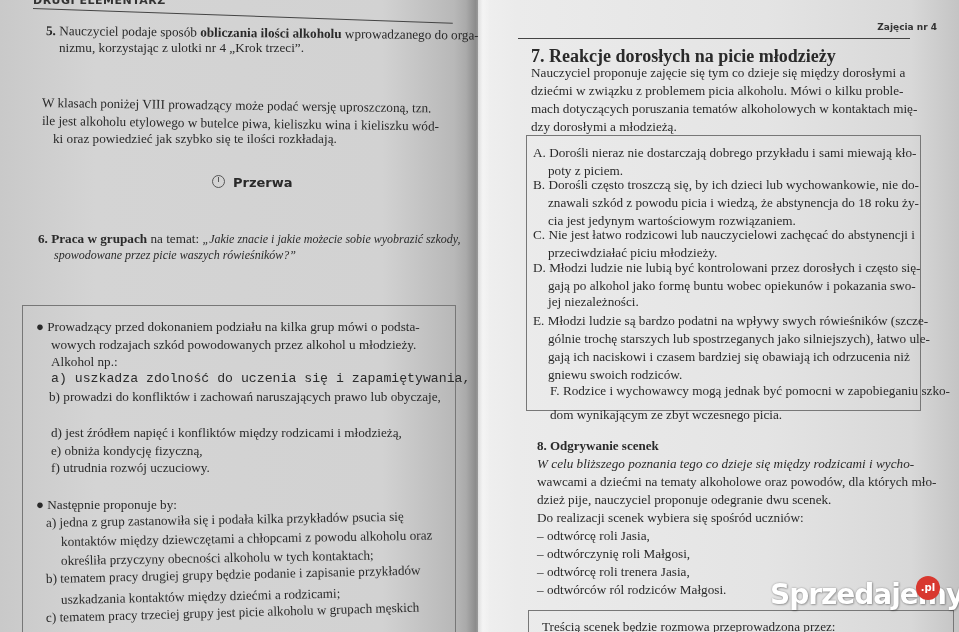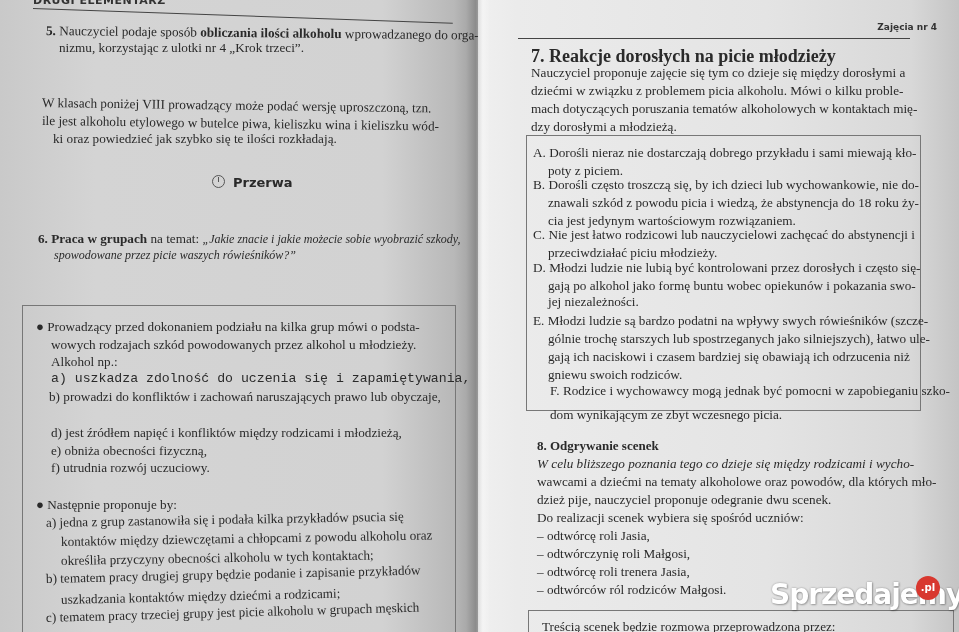--- a/index.html
+++ b/index.html
@@ -82,21 +82,21 @@
   <div class="txt ital" style="left:54px; top:246px; font-size:12px;">spowodowane przez picie waszych rówieśników?”</div>
 
   <div class="box" style="left:22px; top:305px; width:432px; height:340px;"></div>
 
   <div class="txt" style="left:36px; top:318px;">● <span>Prowadzący przed dokonaniem podziału na kilka grup mówi o podsta-</span></div>
   <div class="txt" style="left:51px; top:336px;">wowych rodzajach szkód powodowanych przez alkohol u młodzieży.</div>
   <div class="txt" style="left:51px; top:353px;">Alkohol np.:</div>
   <div class="txt" style="left:51px; top:370px;font-family:Liberation Mono, monospace;">a) uszkadza zdolność do uczenia się i zapamiętywania,</div>
   <div class="txt" style="left:49px; top:388px;">b) prowadzi do konfliktów i zachowań naruszających prawo lub obyczaje,</div>
   <div class="txt" style="left:51px; top:424px;">d) jest źródłem napięć i konfliktów między rodzicami i młodzieżą,</div>
-  <div class="txt" style="left:51px; top:442px;">e) obniża obecności fizyczną,</div>
+  <div class="txt" style="left:51px; top:442px;">e) obniża kondycję fizyczną,</div>
   <div class="txt" style="left:51px; top:459px;">f) utrudnia rozwój uczuciowy.</div>
 
   <div class="txt" style="left:36px; top:496px;">● <span>Następnie proponuje by:</span></div>
   <div class="txt" style="left:46px; top:514px; transform:rotate(-1deg); transform-origin:left;">a) jedna z grup zastanowiła się i podała kilka przykładów psucia się</div>
   <div class="txt" style="left:61px; top:533px; transform:rotate(-1deg); transform-origin:left;">kontaktów między dziewczętami a chłopcami z powodu alkoholu oraz</div>
   <div class="txt" style="left:61px; top:552px; transform:rotate(-1deg); transform-origin:left;">określiła przyczyny obecności alkoholu w tych kontaktach;</div>
   <div class="txt" style="left:46px; top:570px; transform:rotate(-1.3deg); transform-origin:left;">b) tematem pracy drugiej grupy będzie podanie i zapisanie przykładów</div>
   <div class="txt" style="left:61px; top:591px; transform:rotate(-1.3deg); transform-origin:left;">uszkadzania kontaktów między dziećmi a rodzicami;</div>
   <div class="txt" style="left:46px; top:609px; transform:rotate(-1.6deg); transform-origin:left;">c) tematem pracy trzeciej grupy jest picie alkoholu w grupach męskich</div>
 </div>

